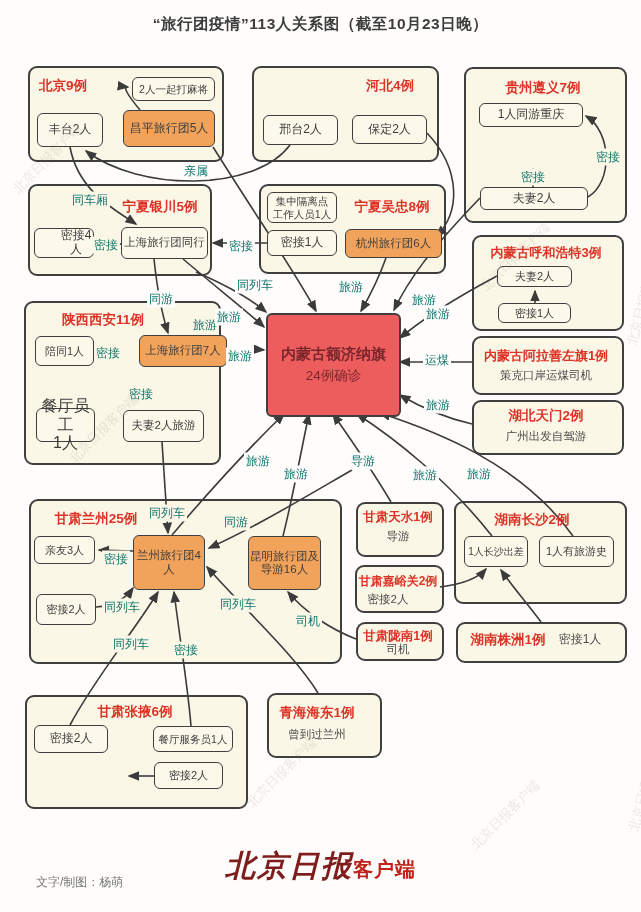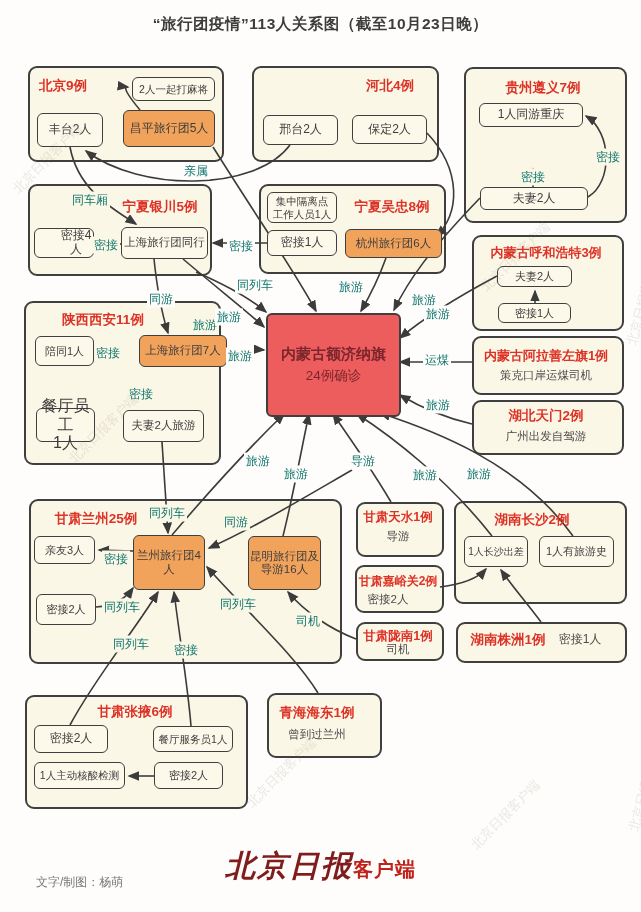--- a/index.html
+++ b/index.html
@@ -154,21 +154,20 @@
     <div class="group-title" style="left: 532px; top: 520px;">湖南长沙2例</div>
     <div class="node" style="left: 464px; top: 536px; width: 64px; height: 31px; font-size: 10px;">1人长沙出差</div>
     <div class="node" style="left: 539px; top: 536px; width: 75px; height: 31px; font-size: 11px;">1人有旅游史</div>
     <div class="group-box" style="left: 456px; top: 622px; width: 167px; height: 37px;"></div>
     <div class="group-title" style="left: 508px; top: 640px;">湖南株洲1例</div>
     <div class="node text" style="left: 580px; top: 640px; font-size: 12px;">密接1人</div>
     <div class="group-box" style="left: 25px; top: 695px; width: 219px; height: 110px;"></div>
     <div class="group-title" style="left: 135px; top: 712px;">甘肃张掖6例</div>
     <div class="node" style="left: 34px; top: 725px; width: 74px; height: 28px;">密接2人</div>
     <div class="node" style="left: 153px; top: 726px; width: 80px; height: 26px; font-size: 10.5px;">餐厅服务员1人</div>
-    <div class="node" style="left: 34px; top: 762px; width: 91px; height: 27px; font-size: 10.5px;">1人主动核酸检测</div>
     <div class="node" style="left: 154px; top: 762px; width: 69px; height: 27px; font-size: 11px;">密接2人</div>
     <div class="group-box" style="left: 267px; top: 693px; width: 111px; height: 61px;"></div>
     <div class="group-title" style="left: 317px; top: 713px;">青海海东1例</div>
     <div class="node text" style="left: 317px; top: 735px; font-size: 11.5px;">曾到过兰州</div>
     <div class="edge-label" style="left: 196px; top: 171px;">亲属</div>
     <div class="edge-label in" style="left: 90px; top: 200px;">同车厢</div>
     <div class="edge-label in" style="left: 106px; top: 245px;">密接</div>
     <div class="edge-label" style="left: 241px; top: 246px;">密接</div>
     <div class="edge-label in" style="left: 533px; top: 177px;">密接</div>
     <div class="edge-label in" style="left: 608px; top: 157px;">密接</div>

